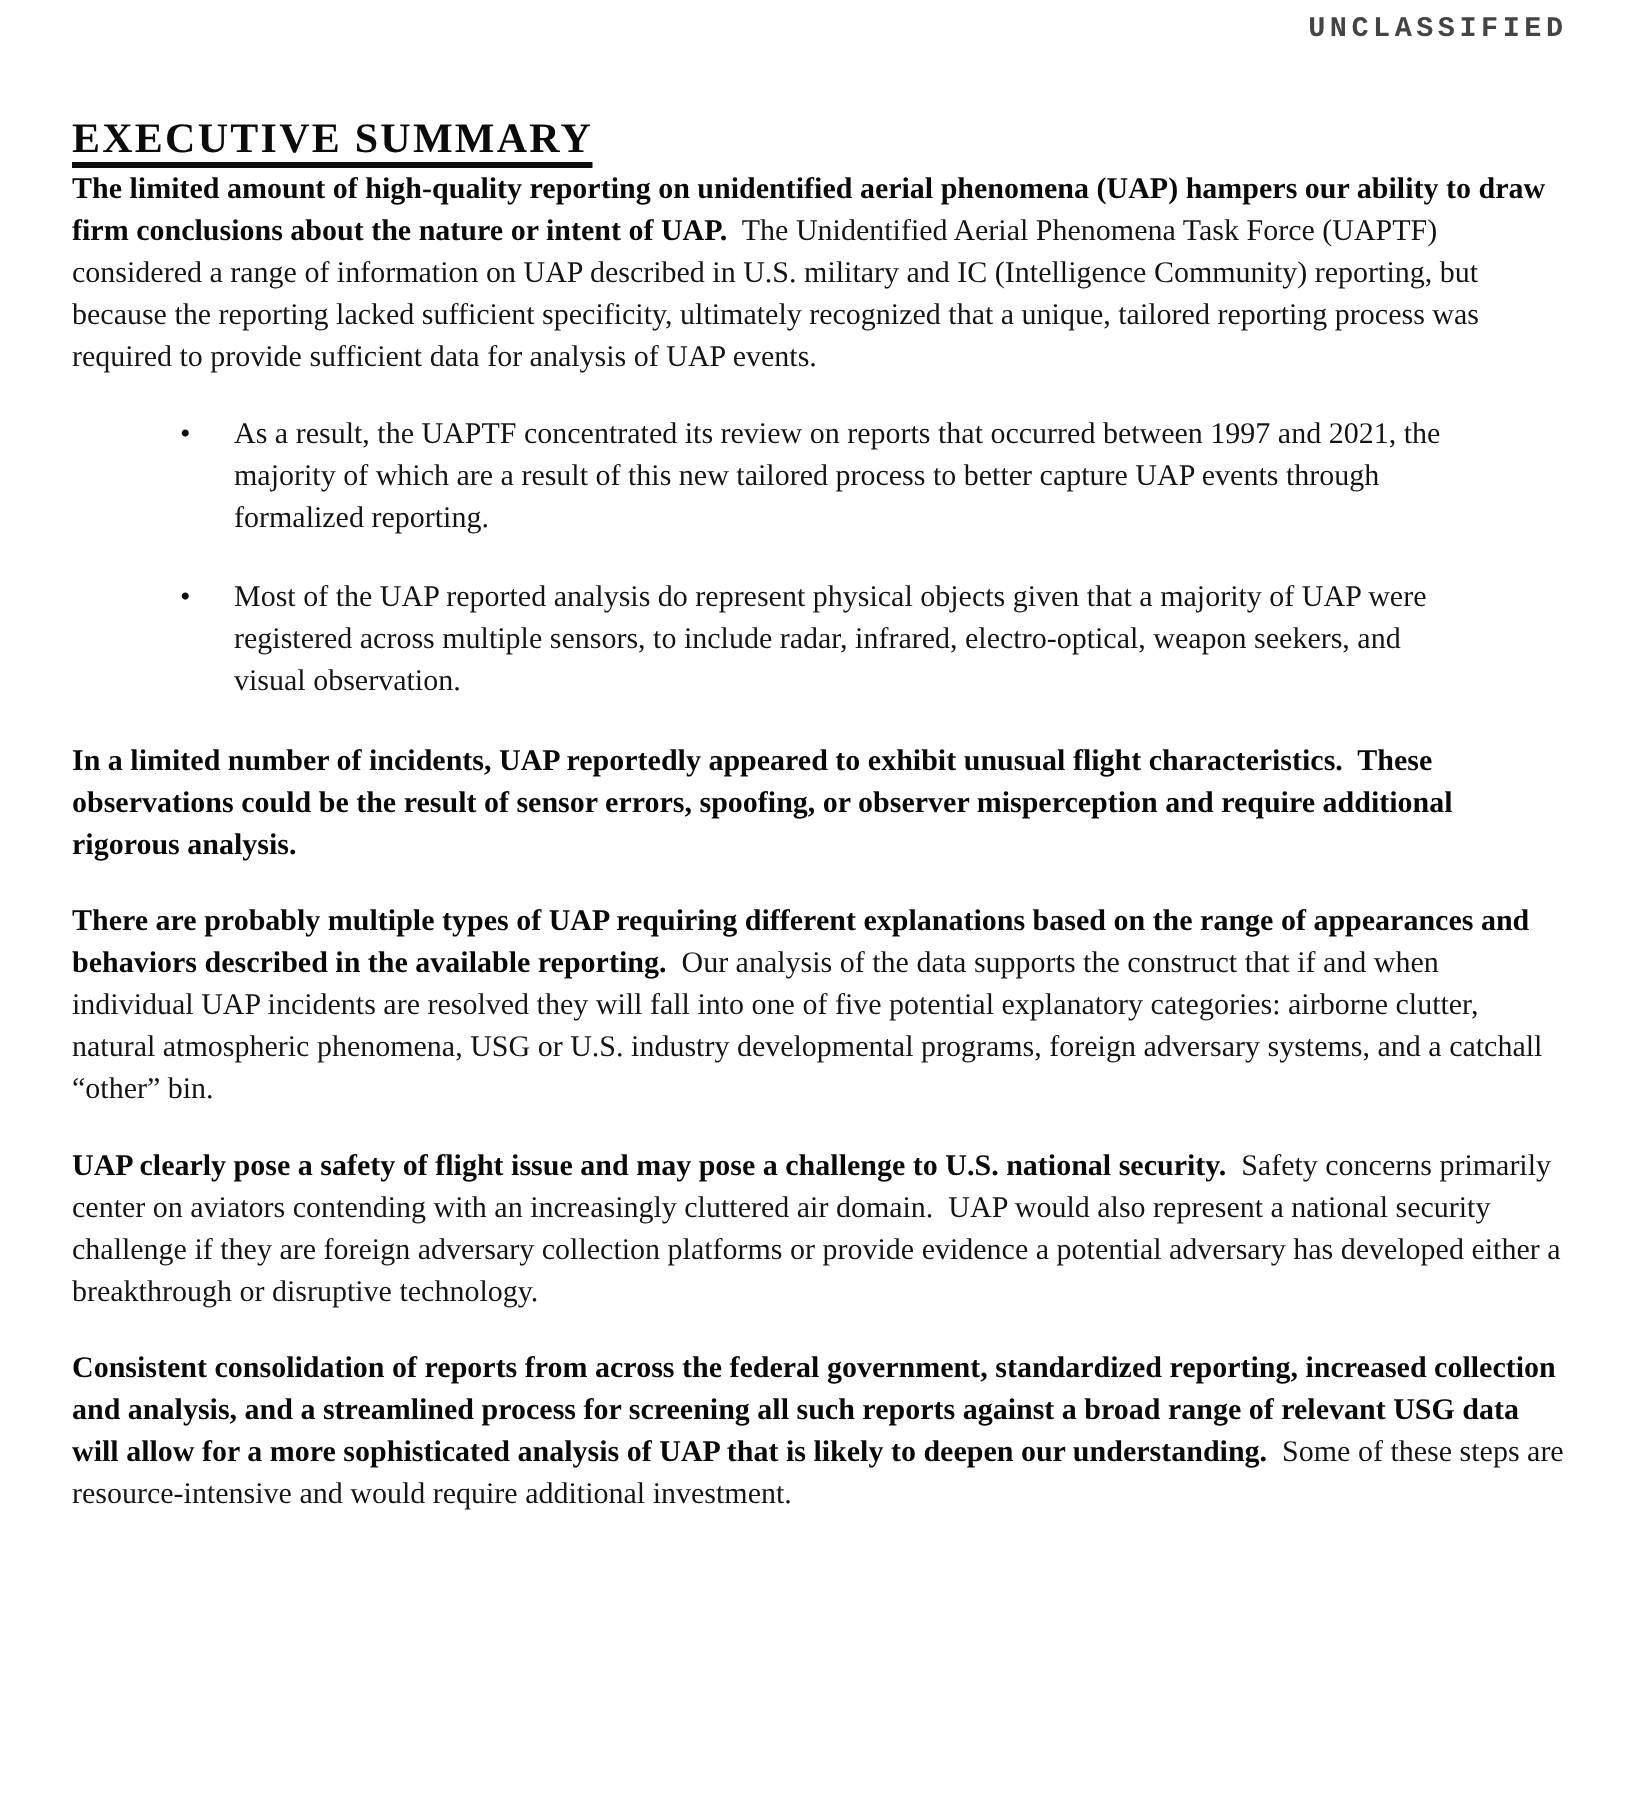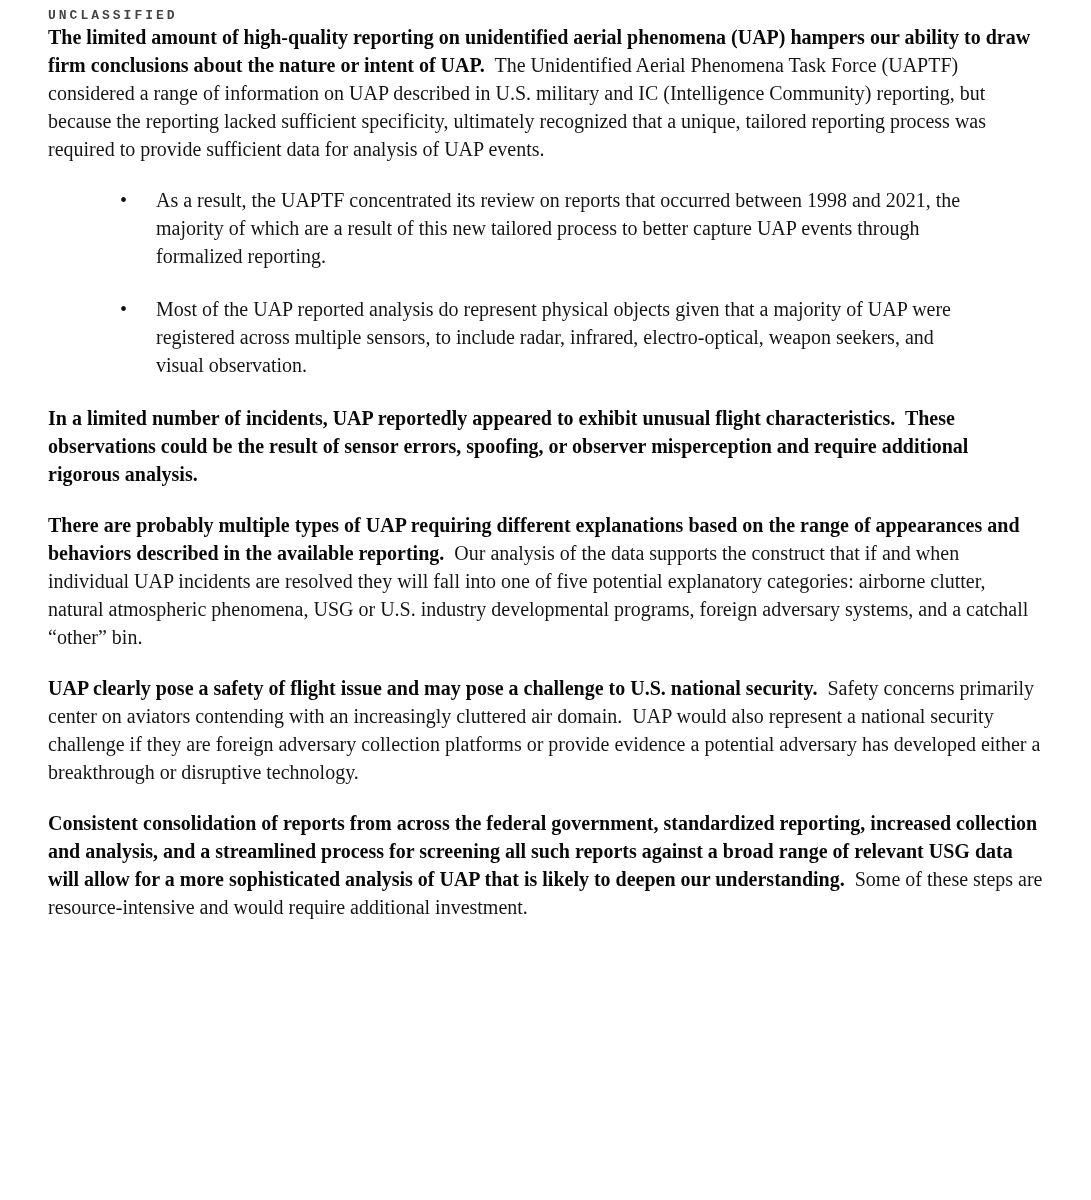--- a/index.html
+++ b/index.html
@@ -14,23 +14,23 @@
     position: relative;
     width: 1091px;
     height: 1200px;
     background: #fdfdfd;
     box-sizing: border-box;
     padding: 8px 46px 0 48px;
     filter: blur(0.45px) contrast(1.06) grayscale(1);
     color: #181818;
   }
   .classification {
-    text-align: left;
+    text-align: right;
     font-family: "Liberation Mono", "DejaVu Sans Mono", monospace;
-    font-size: 13px;
+    font-size: 19px;
     letter-spacing: 3px;
     color: #474747;
     font-weight: bold;
     margin-bottom: 0;
   }
   .heading {
     display: inline-block;
     margin: 48px 0 0 0;
     font-family: "Liberation Serif", "DejaVu Serif", serif;
     font-weight: bold;
@@ -83,27 +83,30 @@
     color: #1a1a1a;
   }
 </style>
 </head>
 <body>
 
 <div class="page">
 
   <div class="classification">UNCLASSIFIED</div>
 
+  <div>
+    <h1 class="heading">EXECUTIVE SUMMARY</h1>
+  </div>
 
   <p class="para first"><strong>The limited amount of high-quality reporting on unidentified aerial phenomena (UAP) hampers our ability to draw firm conclusions about the nature or intent of UAP.</strong><span>  The Unidentified Aerial Phenomena Task Force (UAPTF) considered a range of information on UAP described in U.S. military and IC (Intelligence Community) reporting, but because the reporting lacked sufficient specificity, ultimately recognized that a unique, tailored reporting process was required to provide sufficient data for analysis of UAP events.</span></p>
 
   <ul class="bullets">
     <li class="bullet">
       <span class="marker">•</span>
-      <span class="btext">As a result, the UAPTF concentrated its review on reports that occurred between 1998 and 2021, the majority of which are a result of this new tailored process to better capture UAP events through formalized reporting.</span>
+      <span class="btext">As a result, the UAPTF concentrated its review on reports that occurred between 1997 and 2021, the majority of which are a result of this new tailored process to better capture UAP events through formalized reporting.</span>
     </li>
     <li class="bullet">
       <span class="marker">•</span>
       <span class="btext">Most of the UAP reported analysis do represent physical objects given that a majority of UAP were registered across multiple sensors, to include radar, infrared, electro-optical, weapon seekers, and visual observation.</span>
     </li>
   </ul>
 
   <p class="para"><strong>In a limited number of incidents, UAP reportedly appeared to exhibit unusual flight characteristics.  These observations could be the result of sensor errors, spoofing, or observer misperception and require additional rigorous analysis.</strong><span></span></p>
 
   <p class="para"><strong>There are probably multiple types of UAP requiring different explanations based on the range of appearances and behaviors described in the available reporting.</strong><span>  Our analysis of the data supports the construct that if and when individual UAP incidents are resolved they will fall into one of five potential explanatory categories: airborne clutter, natural atmospheric phenomena, USG or U.S. industry developmental programs, foreign adversary systems, and a catchall “other” bin.</span></p>

